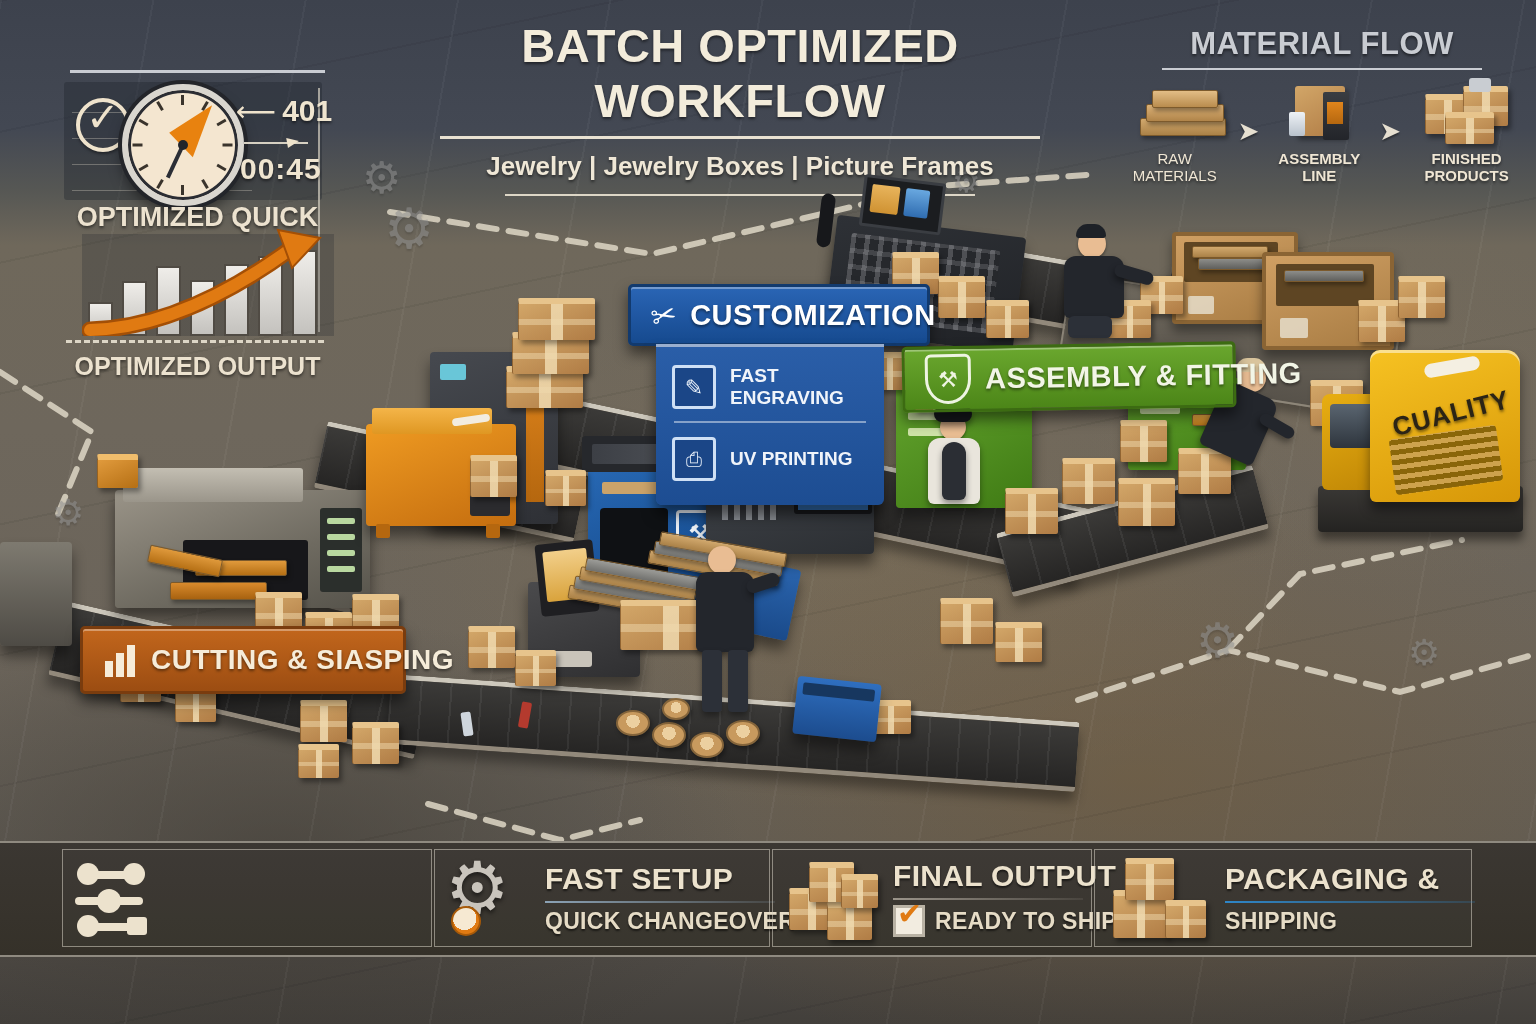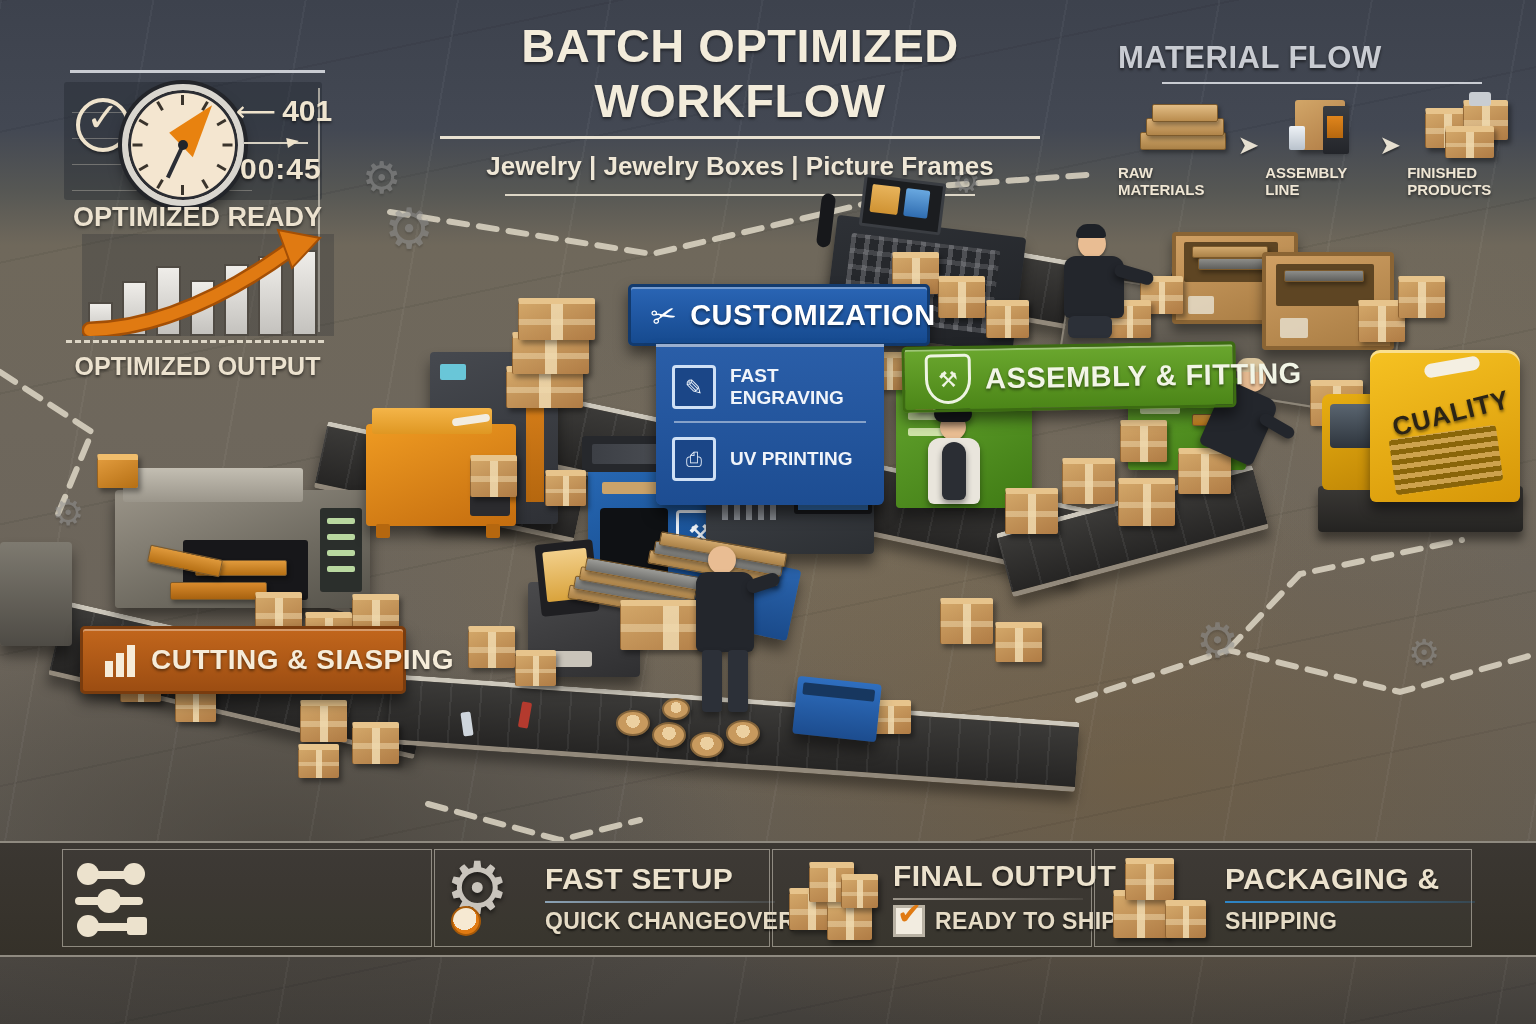--- a/index.html
+++ b/index.html
@@ -130,21 +130,21 @@
   </div>
 
   <div class="abs" style="left:236px;top:94px;display:flex;align-items:center;gap:6px;">
     <span style="font-size:28px;color:#efe3cc;font-family:'DejaVu Sans',sans-serif;">⟵</span>
     <span class="cream shadowed" style="font-size:30px;font-weight:800;">401</span>
   </div>
   <div class="hairline" style="left:244px;top:142px;width:64px;height:2px;"></div>
   <div class="abs" style="left:288px;top:136px;width:0;height:0;border-left:5px solid transparent;border-right:5px solid transparent;border-bottom:12px solid #efe3cc;transform:rotate(80deg);"></div>
   <div class="abs cream shadowed" style="left:240px;top:152px;font-size:30px;font-weight:800;letter-spacing:1px;">00:45</div>
 
-  <div class="abs shadowed" style="left:60px;top:202px;width:275px;text-align:center;font-size:27px;font-weight:800;color:#ece2cf;">OPTIMIZED READY</div>
+  <div class="abs shadowed" style="left:60px;top:202px;width:275px;text-align:center;font-size:27px;font-weight:800;color:#ece2cf;">OPTIMIZED QUICK</div>
   <div class="abs" style="left:82px;top:234px;width:240px;height:102px;background:rgba(32,36,44,.25);display:flex;align-items:flex-end;gap:9px;padding:0 6px;">
     <span style="width: 25px; background: linear-gradient(rgb(239, 237, 233), rgb(196, 194, 190)); border: 2px solid rgb(80, 75, 68); box-sizing: border-box; height: 34px;"></span>
     <span style="width: 25px; background: linear-gradient(rgb(239, 237, 233), rgb(196, 194, 190)); border: 2px solid rgb(80, 75, 68); box-sizing: border-box; height: 55px;"></span>
     <span style="width: 25px; background: linear-gradient(rgb(239, 237, 233), rgb(196, 194, 190)); border: 2px solid rgb(80, 75, 68); box-sizing: border-box; height: 70px;"></span>
     <span style="width: 25px; background: linear-gradient(rgb(239, 237, 233), rgb(196, 194, 190)); border: 2px solid rgb(80, 75, 68); box-sizing: border-box; height: 56px;"></span>
     <span style="width: 25px; background: linear-gradient(rgb(239, 237, 233), rgb(196, 194, 190)); border: 2px solid rgb(80, 75, 68); box-sizing: border-box; height: 72px;"></span>
     <span style="width: 25px; background: linear-gradient(rgb(239, 237, 233), rgb(196, 194, 190)); border: 2px solid rgb(80, 75, 68); box-sizing: border-box; height: 80px;"></span>
     <span style="width: 25px; background: linear-gradient(rgb(239, 237, 233), rgb(196, 194, 190)); border: 2px solid rgb(80, 75, 68); box-sizing: border-box; height: 86px;"></span>
     <svg class="abs" style="left:0;top:-8px;width:240px;height:110px;" viewBox="0 0 240 110">
       <path d="M8,104 C80,102 150,66 210,22" fill="none" stroke="#a34f06" stroke-width="17" stroke-linecap="round"></path>
@@ -155,31 +155,31 @@
   <div class="abs" style="left:66px;top:340px;width:258px;border-top:3px dashed #ddd6c6;"></div>
   <div class="abs shadowed" style="left:60px;top:352px;width:275px;text-align:center;font-size:25px;font-weight:800;color:#ece2cf;">OPTIMIZED OUTPUT</div>
 
   <div class="abs" style="left:380px;top:18px;width:720px;text-align:center;">
     <div class="shadowed" style="font-size:47px;font-weight:800;color:#f3ecdb;letter-spacing:.5px;">BATCH OPTIMIZED WORKFLOW</div>
     <div style="margin:8px auto 0;width:600px;height:3px;background:#e9e2d2;"></div>
     <div class="shadowed" style="margin-top:12px;font-size:26px;font-weight:700;color:#efe7d6;">Jewelry | Jewelry Boxes | Picture Frames</div>
     <div style="margin:12px auto 0;width:470px;height:2px;background:#ddd6c6;"></div>
   </div>
 
-  <div class="abs" style="left:1118px;top:40px;width:408px;text-align:left;">
+  <div class="abs" style="left:1118px;top:26px;width:408px;text-align:center;">
     <div class="shadowed" style="font-size:31px;font-weight:800;color:#c9ccd2;letter-spacing:.5px;">MATERIAL FLOW</div>
     <div style="margin:6px auto 0;width:320px;height:2px;background:#c9ccd2;"></div>
     <div style="margin-top:8px;display:flex;align-items:center;justify-content:center;gap:6px;">
       <div style="width:126px;">
         <div style="position:relative;height:66px;">
           <span class="plank" style="left:22px;top:40px;width:84px;height:16px;"></span>
           <span class="plank" style="left:28px;top:26px;width:76px;height:16px;background:linear-gradient(#dcb278,#b08449);"></span>
           <span class="plank" style="left:34px;top:12px;width:64px;height:16px;background:linear-gradient(#e2bd86,#b98c4e);"></span>
         </div>
-        <div class="shadowed" style="margin-top:6px;font-size:15px;font-weight:700;color:#efe6d4;">RAW MATERIALS</div>
+        <div class="shadowed" style="margin-top:6px;font-size:15px;font-weight:400;color:#efe6d4;">RAW MATERIALS</div>
       </div>
       <span class="mf-arrow">➤</span>
       <div style="width:120px;">
         <div style="position:relative;height:66px;">
           <span class="abs" style="left:30px;top:8px;width:50px;height:50px;background:linear-gradient(150deg,#d2a668,#b07c45);border-radius:3px;box-shadow:3px 4px 5px rgba(0,0,0,.38);"></span>
           <span class="abs" style="left:58px;top:14px;width:26px;height:48px;background:linear-gradient(#3a3d42,#23252a);border-radius:2px;"></span>
           <span class="abs" style="left:62px;top:24px;width:16px;height:22px;background:linear-gradient(#e0851c,#b5670f);"></span>
           <span class="abs" style="left:24px;top:34px;width:16px;height:24px;background:linear-gradient(#eef2f6,#b9c2cc);border-radius:2px;"></span>
         </div>
         <div class="shadowed" style="margin-top:6px;font-size:15px;font-weight:800;color:#efe6d4;">ASSEMBLY LINE</div>

